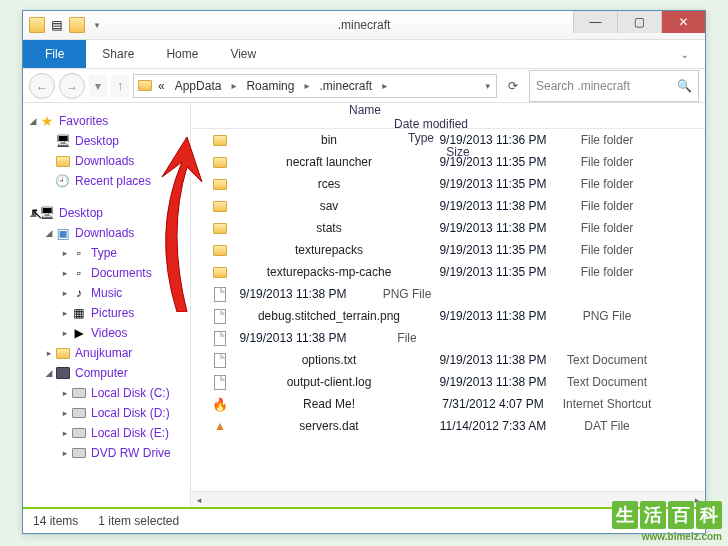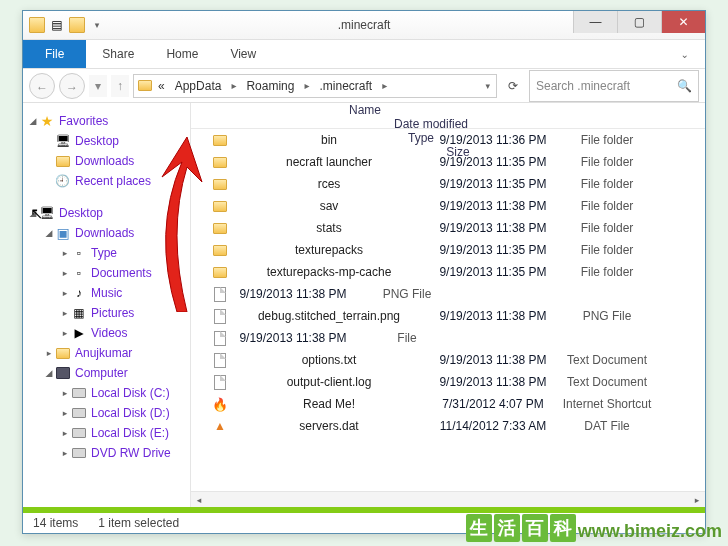--- a/index.html
+++ b/index.html
@@ -40,33 +40,33 @@
 .col-type { width: 100px; }
 .col-size { flex: 1; text-align: center; padding-right: 0; }
 .filelist { flex: 1; overflow: hidden; }
 .row { display: flex; align-items: center; height: 22px; padding-left: 20px; text-align: center; }
 .row .rico { width: 18px; height: 16px; display: inline-flex; align-items: center; justify-content: center; }
 .row .rname { width: 200px; color: #222; white-space: nowrap; overflow: hidden; }
 .row .rdate { width: 128px; color: #0f172a; }
 .row .rtype { width: 100px; color: #555; white-space: nowrap; }
 .hscroll { height: 16px; border-top: 1px solid #e5e5e5; display: flex; align-items: center; background: #f4f4f4; }
 .hscroll .arr { width: 16px; text-align: center; color: #666; font-size: 9px; }
-.statusbar { height: 26px; border-top: 6px solid #84cc16; display: flex; align-items: center; padding: 0 10px; gap: 20px; color: #444; }
+.statusbar { height: 26px; border-top: 2px solid #84cc16; display: flex; align-items: center; padding: 0 10px; gap: 20px; color: #444; }
 .folder-ico { width: 16px; height: 12px; background: linear-gradient(#ffe9a8,#f5c452); border: 1px solid #d9a93e; border-radius: 1px; }
 .folder-ico.sm { width: 14px; height: 11px; }
 .file-ico { width: 12px; height: 15px; background: #fff; border: 1px solid #999; position: relative; }
 .file-ico::after { content: ''; position: absolute; right: -1px; top: -1px; border: 3px solid transparent; border-left-color: #ccc; border-bottom-color: #ccc; }
 .star-ico { color: #f3b71b; font-size: 14px; }
 .disk-ico { width: 14px; height: 10px; background: #d9d9d9; border: 1px solid #888; border-radius: 1px; }
 .pc-ico { width: 14px; height: 12px; background: #556; border: 1px solid #334; border-radius: 1px; }
 .lib-ico { color: #4a88c7; font-size: 14px; }
 .arrow-annot { position: absolute; left: 132px; top: 132px; width: 90px; height: 180px; pointer-events: none; z-index: 50; }
-.watermark { position: absolute; right: 6px; bottom: 4px; display: flex; flex-direction: row; align-items: flex-end; gap: 2px; z-index: 60; }
+.watermark { position: absolute; right: 6px; bottom: 4px; display: flex; flex-direction: column; align-items: flex-end; gap: 2px; z-index: 60; }
 .watermark .wm1 span { display: inline-block; background: #6bbb3a; color: #fff; font-weight: bold; font-size: 18px; padding: 2px 4px; margin-left: 2px; border-radius: 2px; }
-.watermark .wm2 { color: #5a9a2e; font-weight: bold; font-size: 18px; text-shadow: 0 0 2px #fff; }
+.watermark .wm2 { color: #5a9a2e; font-weight: bold; font-size: 10px; text-shadow: 0 0 2px #fff; }
 .cursor { position: absolute; left: 30px; top: 204px; font-size: 16px; z-index: 55; color: #000; }
 </style>
 </head>
 <body>
 
 <div class="window">
   <div class="titlebar">
     <div class="qa">
       <span>
           <span class="folder-ico sm"></span>

